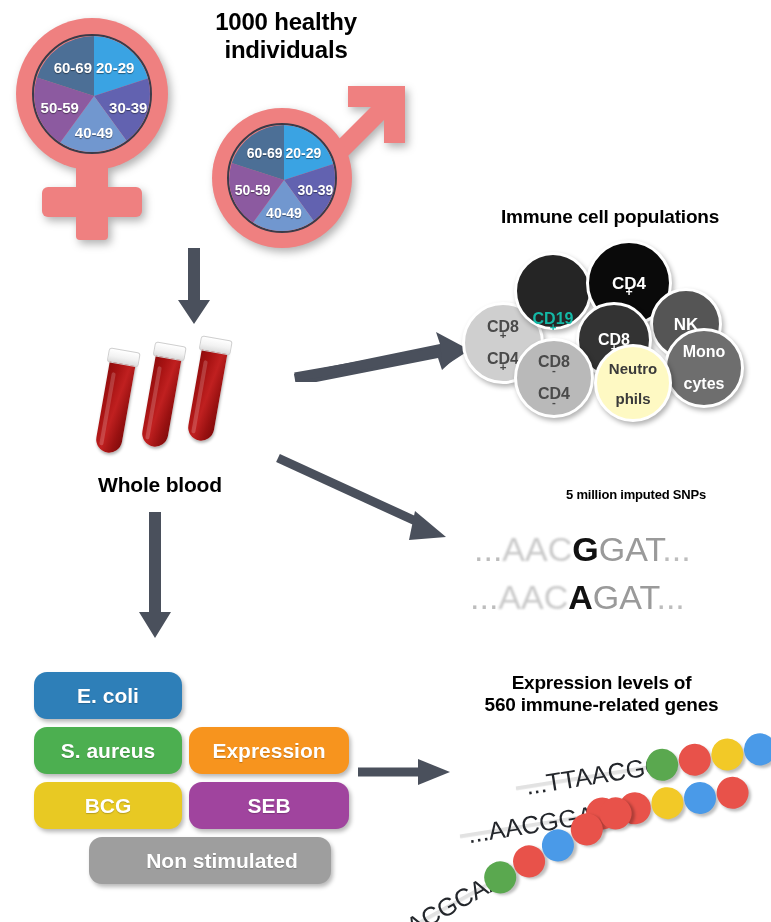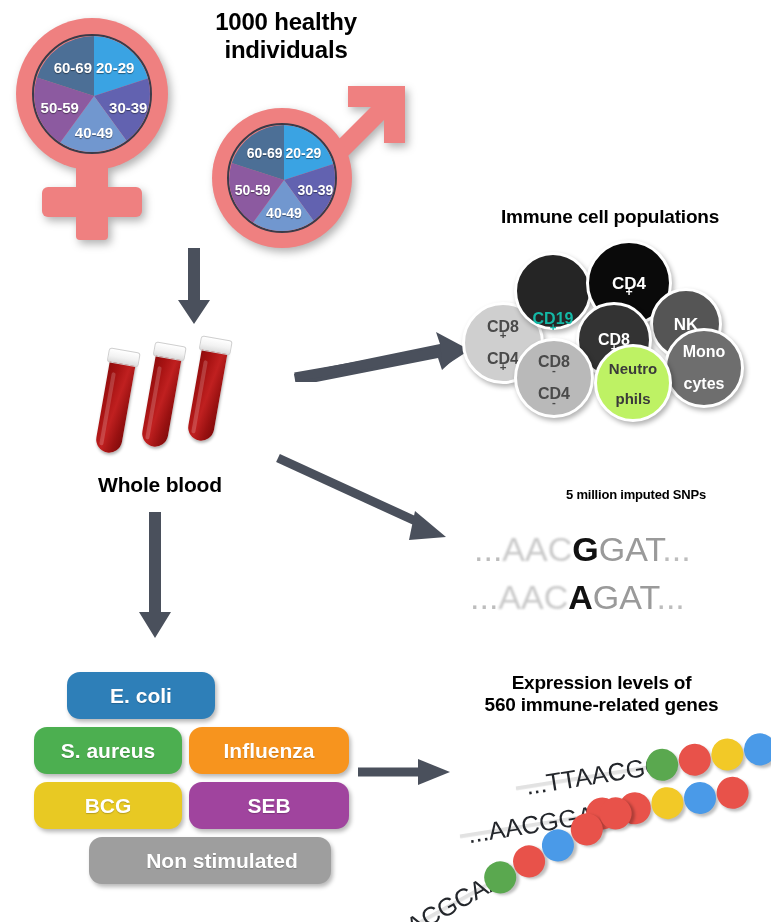--- a/index.html
+++ b/index.html
@@ -255,48 +255,48 @@
       </span>
     </div>
 
     <div class="bubble" style="left: 62px; top: 98px; width: 80px; height: 80px; font-size: 16px; background: rgb(185, 185, 185); color: rgb(74, 74, 74);" id="bub-5">
       <span>
         <span>CD8</span><span class="sup">-</span><br>
         <span>CD4</span><span class="sup">-</span>
       </span>
     </div>
 
-    <div class="bubble" style="left: 142px; top: 104px; width: 78px; height: 78px; font-size: 15px; background: #bef264; color: rgb(58, 58, 58);" id="bub-6">
+    <div class="bubble" style="left: 142px; top: 104px; width: 78px; height: 78px; font-size: 15px; background: #fef9c3; color: rgb(58, 58, 58);" id="bub-6">
       <span>
         <span>Neutro</span><br>
         <span>phils</span>
       </span>
     </div>
   </div>
 
   <div class="abs heading" id="snp-title">5 million imputed SNPs</div>
 
   <div class="abs" style="left:470px;top:530px;width:290px;height:95px;">
     <div class="snp-row" style="left:4px;top:0px;">
       <span class="snp-dim">...</span><span class="snp-faint">AAC</span><span class="snp-hi">G</span><span class="snp-mid">GAT</span><span class="snp-dim">...</span>
     </div>
     <div class="snp-row" style="left:0px;top:48px;">
       <span class="snp-dim">...</span><span class="snp-faint">AAC</span><span class="snp-hi">A</span><span class="snp-mid">GAT</span><span class="snp-dim">...</span>
     </div>
   </div>
 
   <div class="abs" style="left:34px;top:672px;width:310px;height:230px;">
-    <div class="pill" style="left: 0px; top: 0px; width: 148px; height: 47px; background: rgb(46, 127, 184); margin-left: 33px;" id="pill-0">
+    <div class="pill" style="left: 0px; top: 0px; width: 148px; height: 47px; background: rgb(46, 127, 184);" id="pill-0">
       <span>E. coli</span>
     </div>
     <div class="pill" style="left: 0px; top: 55px; width: 148px; height: 47px; background: rgb(76, 175, 80);" id="pill-2">
       <span>S. aureus</span>
     </div>
     <div class="pill" style="left: 155px; top: 55px; width: 160px; height: 47px; background: rgb(247, 148, 30);" id="pill-3">
-      <span>Influenza</span>
+      <span>Expression</span>
     </div>
     <div class="pill" style="left: 0px; top: 110px; width: 148px; height: 47px; background: rgb(232, 201, 35);" id="pill-4">
       <span>BCG</span>
     </div>
     <div class="pill" style="left: 155px; top: 110px; width: 160px; height: 47px; background: rgb(160, 68, 158);" id="pill-5">
       <span>SEB</span>
     </div>
     <div class="pill" style="left: 55px; top: 165px; width: 218px; height: 47px; background: rgb(158, 158, 158); padding-left: 24px;" id="pill-6">
       <span>Non stimulated</span>
     </div>

